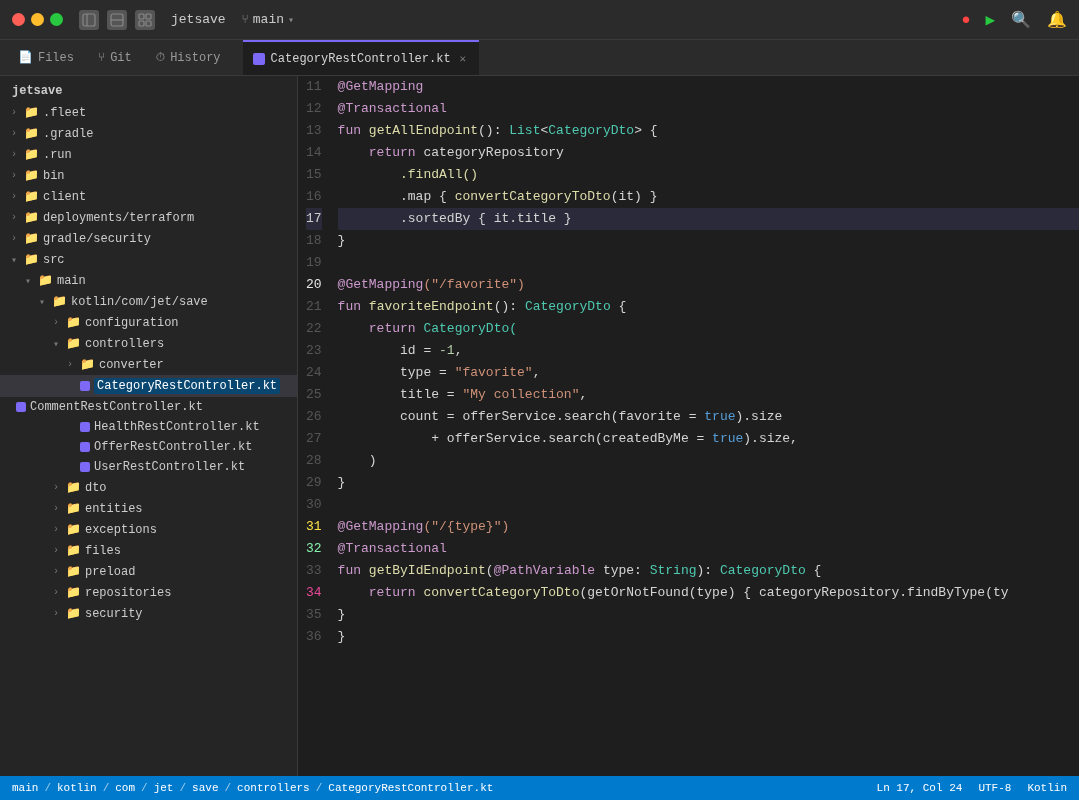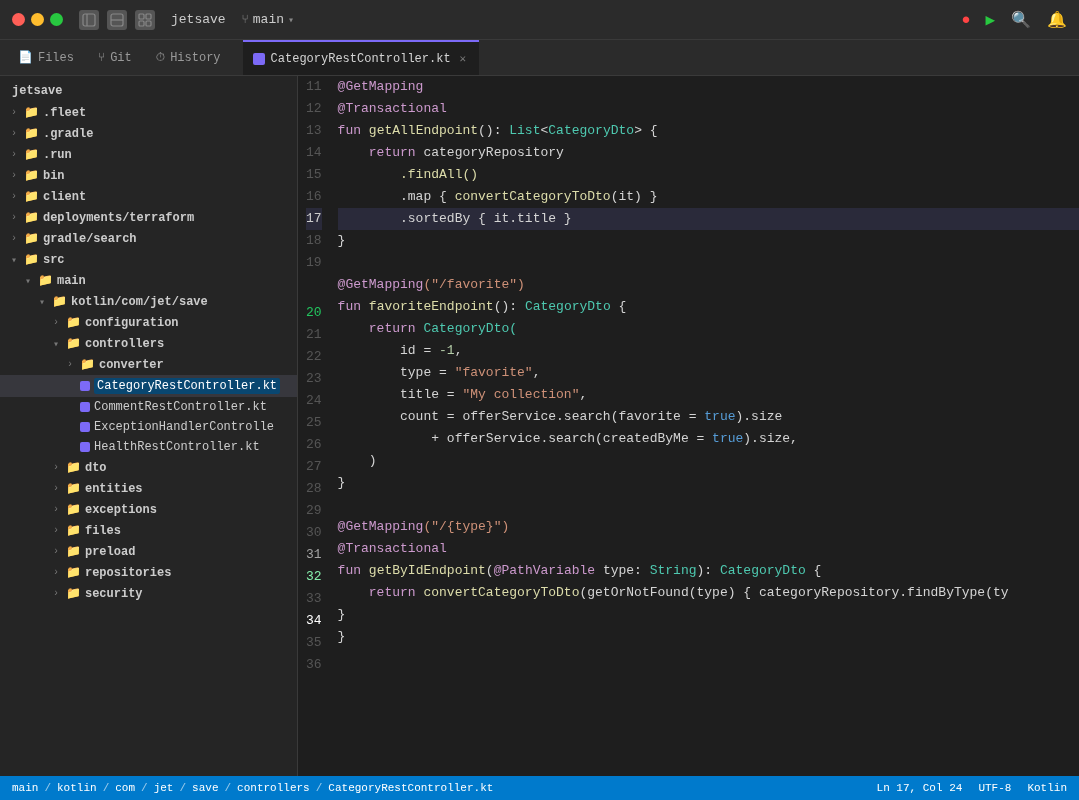--- a/index.html
+++ b/index.html
@@ -185,21 +185,21 @@
       font-size: 11px;
     }
     .tree-label {
       font-size: 12px;
       color: #ccc;
       white-space: nowrap;
       overflow: hidden;
       text-overflow: ellipsis;
     }
     .tree-label.selected { color: #fff; background: #094771; padding: 1px 3px; border-radius: 2px; }
-    .tree-label.folder { color: #ccc; font-weight: bold; }
+    .tree-label.folder { color: #ccc; }
 
     
     .editor {
       flex: 1;
       display: flex;
       flex-direction: column;
       background: #1e1e1e;
       overflow: hidden;
     }
     .code-area {
@@ -362,21 +362,21 @@
             <div class="tree-row" style="padding-left:8px;">
               <span class="tree-arrow">›</span>
               <span class="tree-folder-icon" style="color:#dcb67a;font-size:12px;">📁</span>
               <span class="tree-label folder">deployments/terraform</span>
             </div>
           </div>
           <div class="tree-item">
             <div class="tree-row" style="padding-left:8px;">
               <span class="tree-arrow">›</span>
               <span class="tree-folder-icon" style="color:#dcb67a;font-size:12px;">📁</span>
-              <span class="tree-label folder">gradle/search</span>
+              <span class="tree-label folder">gradle/security</span>
             </div>
           </div>
           <div class="tree-item">
             <div class="tree-row" style="padding-left:8px;">
               <span class="tree-arrow">▾</span>
               <span class="tree-folder-icon" style="color:#dcb67a;font-size:12px;">📁</span>
               <span class="tree-label folder">src</span>
             </div>
           </div>
           <div class="tree-item">
@@ -415,38 +415,45 @@
             </div>
           </div>
           <div class="tree-item active">
             <div class="tree-row" style="padding-left:64px;">
               <span style="width:12px;display:inline-block;"></span>
               <span class="tree-file-icon" style="background:#7c6af7;width:10px;height:10px;border-radius:2px;display:inline-block;flex-shrink:0;"></span>
               <span class="tree-label selected">CategoryRestController.kt</span>
             </div>
           </div>
           <div class="tree-item">
-            <div class="tree-row" style="padding-left:64px;">
+            <div class="tree-row" style="">
               <span style="width:12px;display:inline-block;"></span>
               <span class="tree-file-icon" style="background:#7c6af7;width:10px;height:10px;border-radius:2px;display:inline-block;flex-shrink:0;"></span>
               <span class="tree-label">CommentRestController.kt</span>
-            </div>
-          </div>
-          <div class="tree-item">
-            <div class="tree-row" style="padding-left:64px;">
-              <span style="width:12px;display:inline-block;"></span>
-              <span class="tree-file-icon" style="background:#7c6af7;width:10px;height:10px;border-radius:2px;display:inline-block;flex-shrink:0;"></span>
-              <span class="tree-label">ExceptionHandlerControlle</span>
             </div>
           </div>
           <div class="tree-item">
             <div class="tree-row" style="padding-left:64px;">
               <span style="width:12px;display:inline-block;"></span>
               <span class="tree-file-icon" style="background:#7c6af7;width:10px;height:10px;border-radius:2px;display:inline-block;flex-shrink:0;"></span>
               <span class="tree-label">HealthRestController.kt</span>
+            </div>
+          </div>
+          <div class="tree-item">
+            <div class="tree-row" style="padding-left:64px;">
+              <span style="width:12px;display:inline-block;"></span>
+              <span class="tree-file-icon" style="background:#7c6af7;width:10px;height:10px;border-radius:2px;display:inline-block;flex-shrink:0;"></span>
+              <span class="tree-label">OfferRestController.kt</span>
+            </div>
+          </div>
+          <div class="tree-item">
+            <div class="tree-row" style="padding-left:64px;">
+              <span style="width:12px;display:inline-block;"></span>
+              <span class="tree-file-icon" style="background:#7c6af7;width:10px;height:10px;border-radius:2px;display:inline-block;flex-shrink:0;"></span>
+              <span class="tree-label">UserRestController.kt</span>
             </div>
           </div>
           <div class="tree-item">
             <div class="tree-row" style="padding-left:50px;">
               <span class="tree-arrow">›</span>
               <span class="tree-folder-icon" style="color:#dcb67a;font-size:12px;">📁</span>
               <span class="tree-label folder">dto</span>
             </div>
           </div>
           <div class="tree-item">
@@ -500,35 +507,35 @@
       <div class="line-numbers" id="line-numbers">
           <span style="display: block; line-height: 22px; color: rgb(85, 85, 85);">11</span>
           <span style="display: block; line-height: 22px; color: rgb(85, 85, 85);">12</span>
           <span style="display: block; line-height: 22px; color: rgb(85, 85, 85);">13</span>
           <span style="display: block; line-height: 22px; color: rgb(85, 85, 85);">14</span>
           <span style="display: block; line-height: 22px; color: rgb(85, 85, 85);">15</span>
           <span style="display: block; line-height: 22px; color: rgb(85, 85, 85);">16</span>
           <span style="display: block; line-height: 22px; color: rgb(204, 204, 204); background: rgb(42, 42, 58);">17</span>
           <span style="display: block; line-height: 22px; color: rgb(85, 85, 85);">18</span>
           <span style="display: block; line-height: 22px; color: rgb(85, 85, 85); text-align: center;">19</span>
-          <span style="display: block; line-height: 22px; color: #22c55e; margin-top: 28px;">20</span>
+          <span style="display: block; line-height: 22px; color: #e5e5e5;">20</span>
           <span style="display: block; line-height: 22px; color: rgb(85, 85, 85);">21</span>
           <span style="display: block; line-height: 22px; color: rgb(85, 85, 85);">22</span>
           <span style="display: block; line-height: 22px; color: rgb(85, 85, 85);">23</span>
           <span style="display: block; line-height: 22px; color: rgb(85, 85, 85);">24</span>
           <span style="display: block; line-height: 22px; color: rgb(85, 85, 85);">25</span>
           <span style="display: block; line-height: 22px; color: rgb(85, 85, 85);">26</span>
           <span style="display: block; line-height: 22px; color: rgb(85, 85, 85);">27</span>
           <span style="display: block; line-height: 22px; color: rgb(85, 85, 85);">28</span>
           <span style="display: block; line-height: 22px; color: rgb(85, 85, 85);">29</span>
           <span style="display: block; line-height: 22px; color: rgb(85, 85, 85);">30</span>
-          <span style="display: block; line-height: 22px; color: #a3a3a3;">31</span>
+          <span style="display: block; line-height: 22px; color: #fde047;">31</span>
           <span style="display: block; line-height: 22px; color: #86efac;">32</span>
           <span style="display: block; line-height: 22px; color: rgb(85, 85, 85);">33</span>
-          <span style="display: block; line-height: 22px; color: #ffffff; font-family: Liberation Mono, monospace;">34</span>
+          <span style="display: block; line-height: 22px; color: #ec4899; font-family: Liberation Mono, monospace;">34</span>
           <span style="display: block; line-height: 22px; color: rgb(85, 85, 85);">35</span>
           <span style="display: block; line-height: 22px; color: rgb(85, 85, 85);">36</span>
         </div>
       <div class="code-lines" id="code-content"><span style="display: block; line-height: 22px;"><span style="color: rgb(204, 153, 205);">@GetMapping</span></span><span style="display: block; line-height: 22px;"><span style="color: rgb(204, 153, 205);">@Transactional</span></span><span style="display: block; line-height: 22px;"><span style="color: rgb(204, 153, 205);">fun </span><span style="color: rgb(220, 220, 170);">getAllEndpoint</span><span style="color: rgb(212, 212, 212);">(): </span><span style="color: rgb(78, 201, 176);">List</span><span style="color: rgb(212, 212, 212);">&lt;</span><span style="color: rgb(78, 201, 176);">CategoryDto</span><span style="color: rgb(212, 212, 212);">&gt; {</span></span><span style="display: block; line-height: 22px;"><span style="color: rgb(204, 153, 205);">    return </span><span style="color: rgb(212, 212, 212);">categoryRepository</span></span><span style="display: block; line-height: 22px;"><span style="color: rgb(220, 220, 170);">        .findAll()</span></span><span style="display: block; line-height: 22px;"><span style="color: rgb(212, 212, 212);">        .map { </span><span style="color: rgb(220, 220, 170);">convertCategoryToDto</span><span style="color: rgb(212, 212, 212);">(it) }</span></span><span style="display: block; line-height: 22px; background: rgb(42, 42, 58);"><span style="color: rgb(212, 212, 212);">        .sortedBy { it.title }</span></span><span style="display: block; line-height: 22px;"><span style="color: rgb(212, 212, 212);">}</span></span><span style="display: block; line-height: 22px;">&nbsp;</span><span style="display: block; line-height: 22px;"><span style="color: rgb(204, 153, 205);">@GetMapping</span><span style="color: rgb(206, 145, 120);">("/favorite")</span></span><span style="display: block; line-height: 22px;"><span style="color: rgb(204, 153, 205);">fun </span><span style="color: rgb(220, 220, 170);">favoriteEndpoint</span><span style="color: rgb(212, 212, 212);">(): </span><span style="color: rgb(78, 201, 176);">CategoryDto</span><span style="color: rgb(212, 212, 212);"> {</span></span><span style="display: block; line-height: 22px;"><span style="color: rgb(204, 153, 205);">    return </span><span style="color: rgb(78, 201, 176);">CategoryDto(</span></span><span style="display: block; line-height: 22px;"><span style="color: rgb(212, 212, 212);">        id = </span><span style="color: rgb(181, 206, 168);">-1</span><span style="color: rgb(212, 212, 212);">,</span></span><span style="display: block; line-height: 22px;"><span style="color: rgb(212, 212, 212);">        type = </span><span style="color: rgb(206, 145, 120);">"favorite"</span><span style="color: rgb(212, 212, 212);">,</span></span><span style="display: block; line-height: 22px;"><span style="color: rgb(212, 212, 212);">        title = </span><span style="color: rgb(206, 145, 120);">"My collection"</span><span style="color: rgb(212, 212, 212);">,</span></span><span style="display: block; line-height: 22px;"><span style="color: rgb(212, 212, 212);">        count = </span><span style="color: rgb(212, 212, 212);">offerService</span><span style="color: rgb(212, 212, 212);">.search(favorite = </span><span style="color: rgb(86, 156, 214);">true</span><span style="color: rgb(212, 212, 212);">).size</span></span><span style="display: block; line-height: 22px;"><span style="color: rgb(212, 212, 212);">            + </span><span style="color: rgb(212, 212, 212);">offerService</span><span style="color: rgb(212, 212, 212);">.search(createdByMe = </span><span style="color: rgb(86, 156, 214);">true</span><span style="color: rgb(212, 212, 212);">).size,</span></span><span style="display: block; line-height: 22px;"><span style="color: rgb(212, 212, 212);">    )</span></span><span style="display: block; line-height: 22px;"><span style="color: rgb(212, 212, 212);">}</span></span><span style="display: block; line-height: 22px;">&nbsp;</span><span style="display: block; line-height: 22px;"><span style="color: rgb(204, 153, 205);">@GetMapping</span><span style="color: rgb(206, 145, 120);">("/{type}")</span></span><span style="display: block; line-height: 22px;"><span style="color: rgb(204, 153, 205);">@Transactional</span></span><span style="display: block; line-height: 22px;"><span style="color: rgb(204, 153, 205);">fun </span><span style="color: rgb(220, 220, 170);">getByIdEndpoint</span><span style="color: rgb(212, 212, 212);">(</span><span style="color: rgb(204, 153, 205);">@PathVariable</span><span style="color: rgb(212, 212, 212);"> type: </span><span style="color: rgb(78, 201, 176);">String</span><span style="color: rgb(212, 212, 212);">): </span><span style="color: rgb(78, 201, 176);">CategoryDto</span><span style="color: rgb(212, 212, 212);"> {</span></span><span style="display: block; line-height: 22px;"><span style="color: rgb(204, 153, 205);">    return </span><span style="color: rgb(220, 220, 170);">convertCategoryToDto</span><span style="color: rgb(212, 212, 212);">(getOrNotFound(type) { categoryRepository.findByType(ty</span></span><span style="display: block; line-height: 22px;"><span style="color: rgb(212, 212, 212);">}</span></span><span style="display: block; line-height: 22px;"><span style="color: rgb(212, 212, 212);">}</span></span></div>
     </div>
   </div>
 </div>
 
 <div class="statusbar">
   <div class="statusbar-left" id="breadcrumb">

